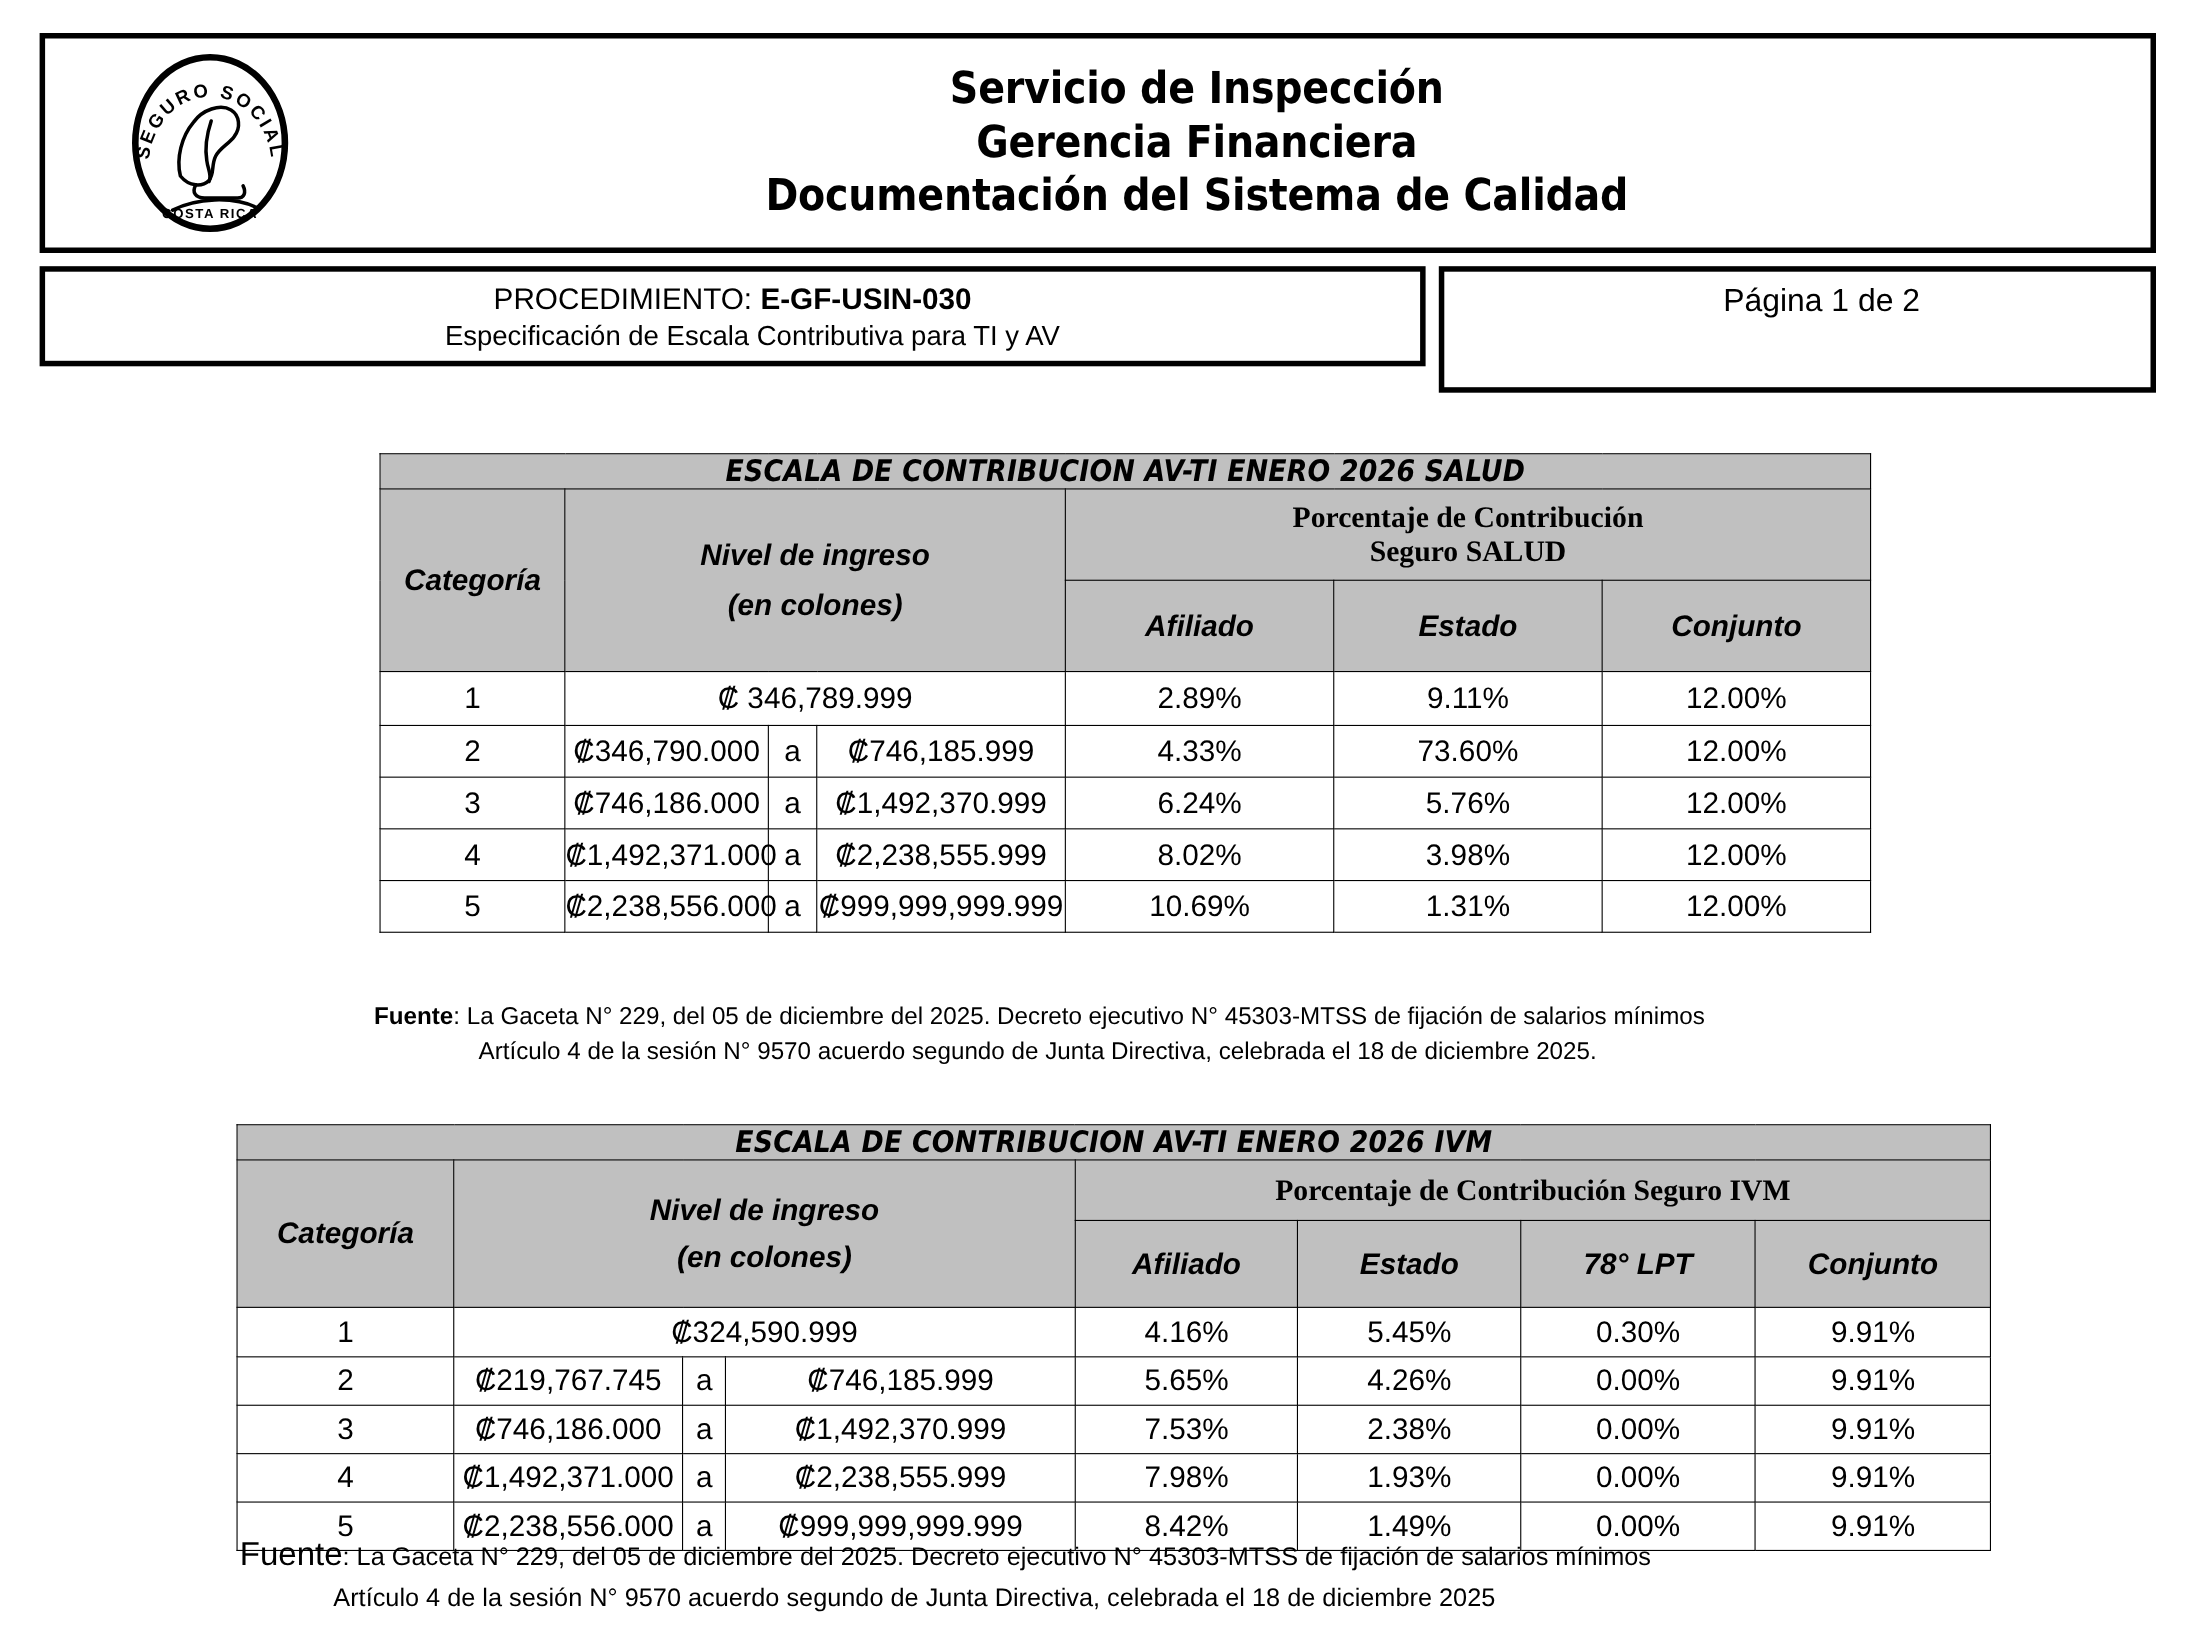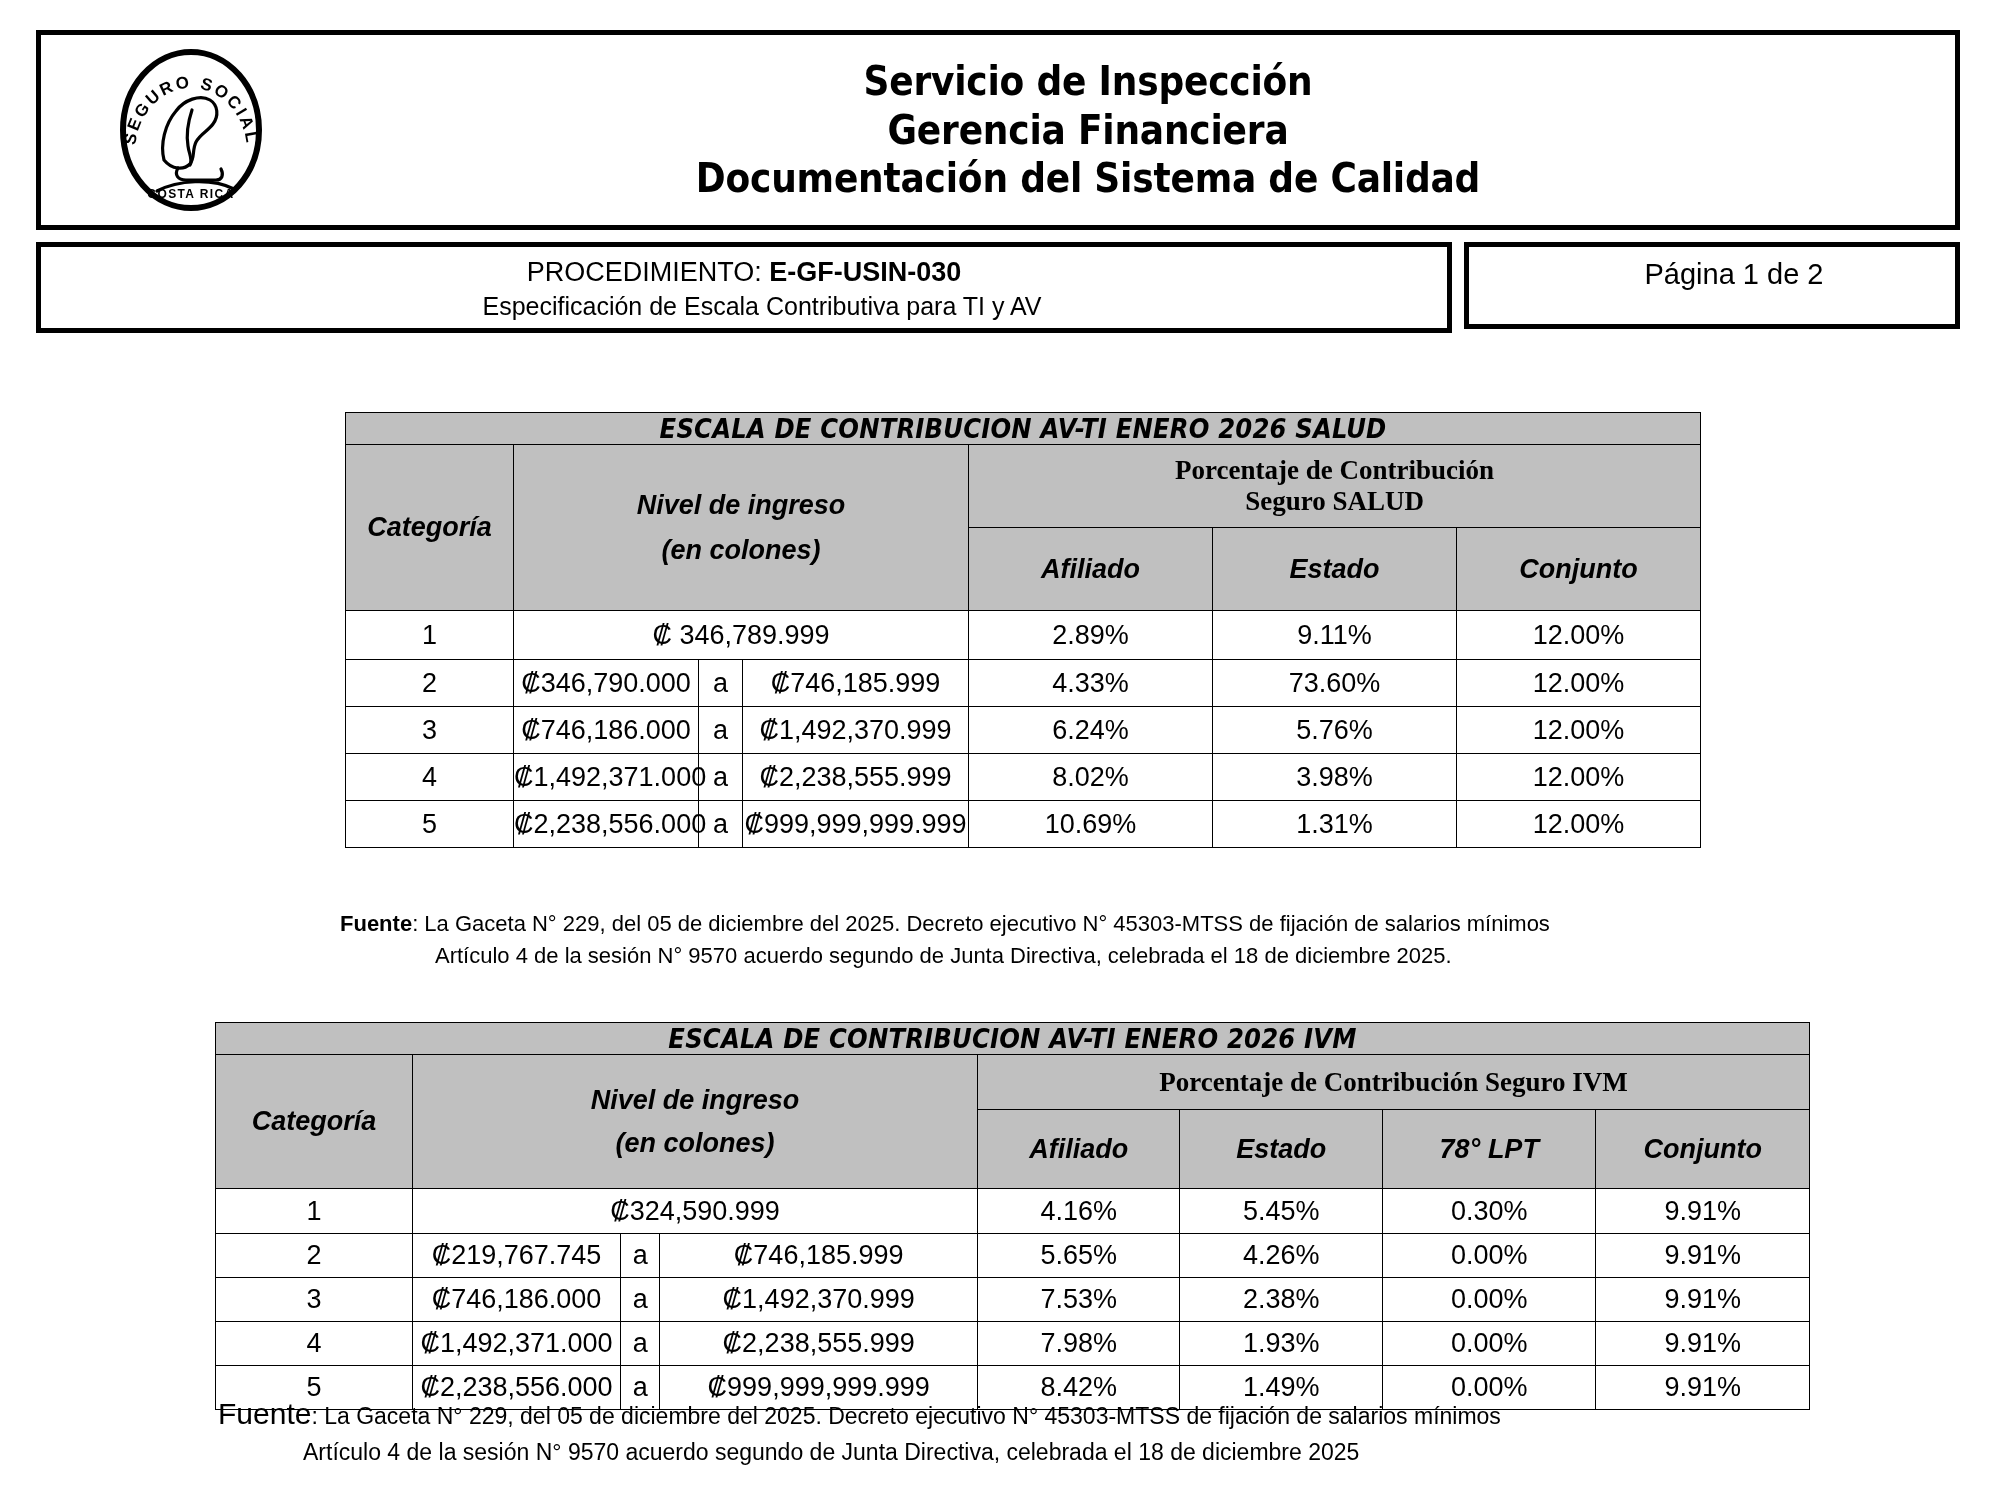--- a/index.html
+++ b/index.html
@@ -58,21 +58,21 @@
   }
 
   .subheader-row {
     display: flex;
     margin-top: 12px;
     gap: 12px;
   }
   .proc-box {
     border: 5px solid #000;
     box-sizing: border-box;
-    width: 1416px;
+    width: 1260px;
     height: 91px;
     display: flex;
     flex-direction: column;
     align-items: center;
     justify-content: center;
     padding-top: 2px;
   }
   .proc-line1 {
     font-size: 27px;
     line-height: 1.28;
@@ -82,21 +82,21 @@
   .proc-line2 {
     font-size: 25px;
     line-height: 1.3;
     white-space: nowrap;
     margin-left: 36px;
   }
   .page-box {
     border: 5px solid #000;
     box-sizing: border-box;
     flex: 1;
-    height: 87px;
+    height: 115px;
     display: flex;
     align-items: flex-start;
     justify-content: center;
     padding-top: 11px;
     padding-left: 44px;
   }
   .page-label {
     font-size: 29px;
     white-space: nowrap;
   }

